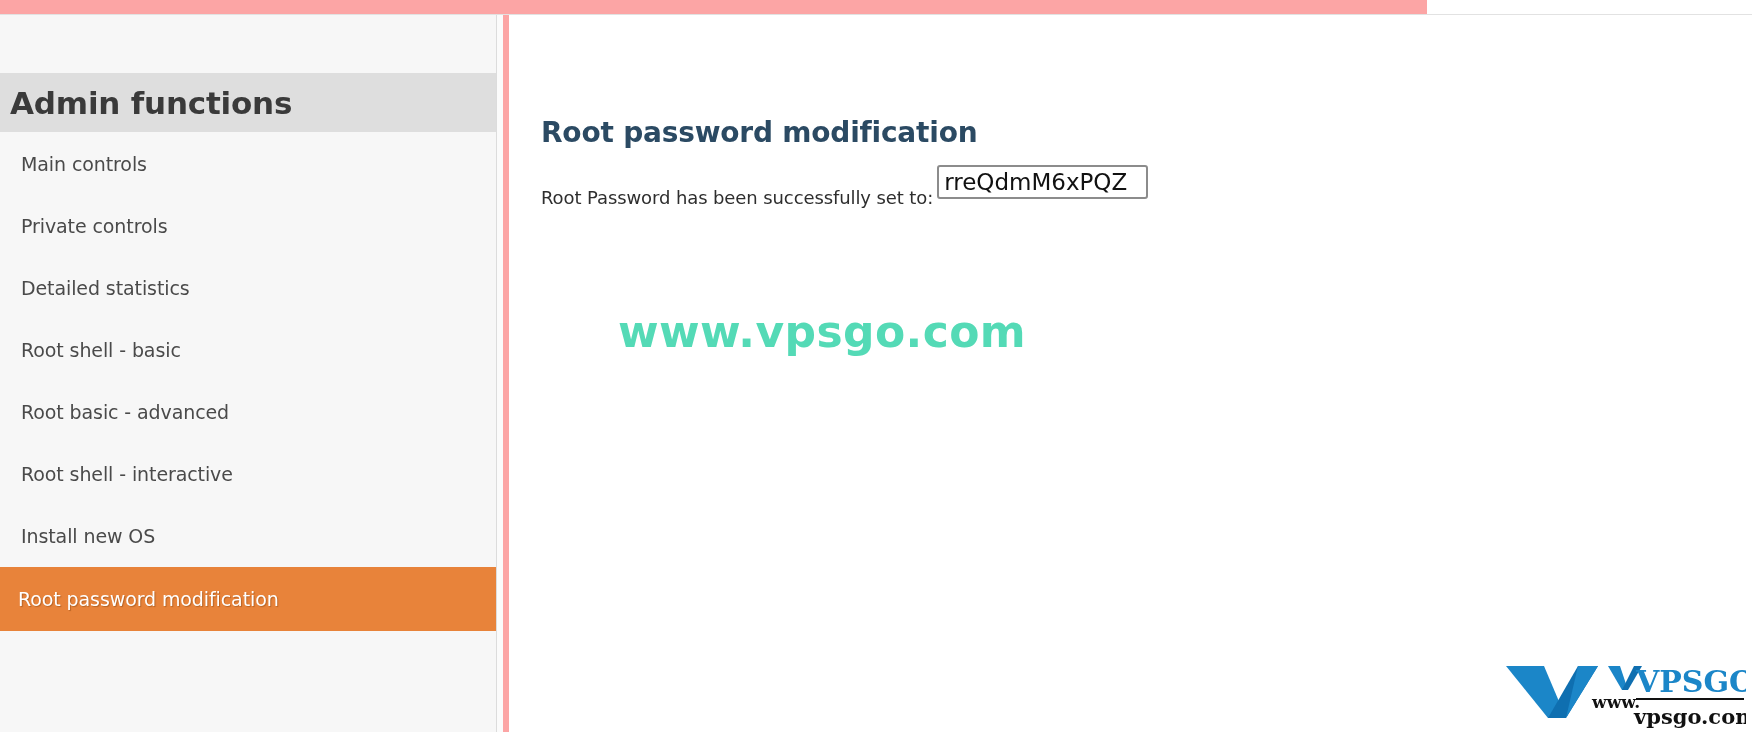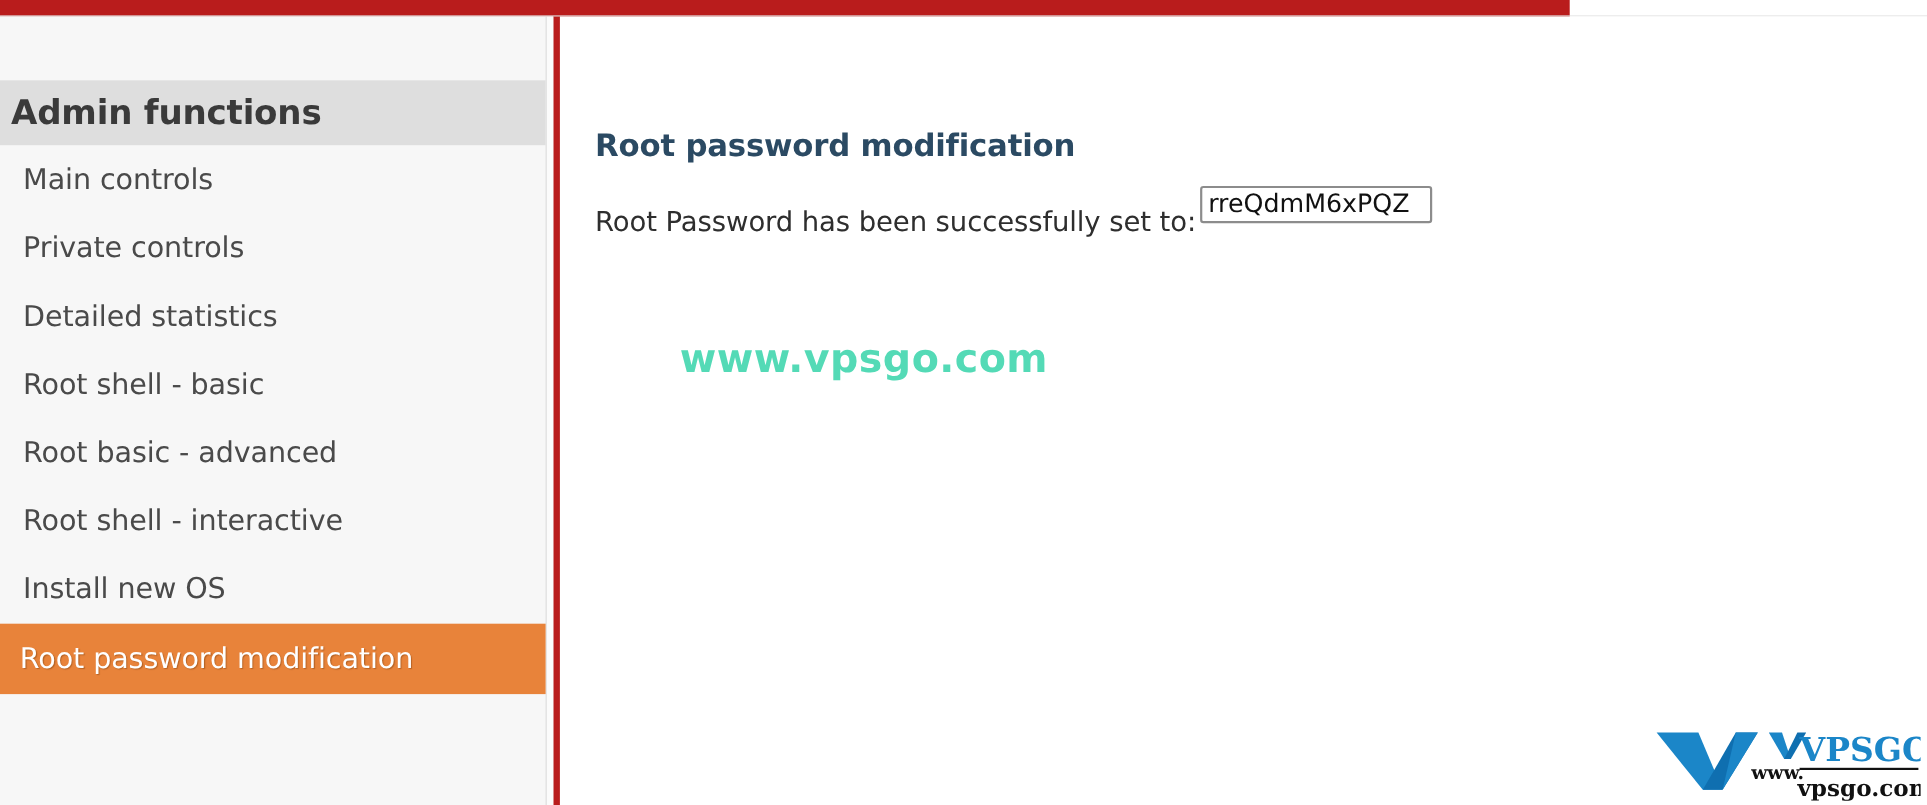--- a/index.html
+++ b/index.html
@@ -10,21 +10,21 @@
     height: 732px;
     overflow: hidden;
     background: #ffffff;
     font-family: "DejaVu Sans", "Liberation Sans", sans-serif;
   }
 
   #app {
     position: relative;
     width: 1427px;
     height: 732px;
-    background: #b91c1c;
+    background: #fca5a5;
   }
 
   
   .top-rule {
     position: absolute;
     top: 14px;
     left: 0;
     width: 1752px;
     height: 1px;
     background: #e2e2e2;
@@ -71,21 +71,21 @@
     list-style: none;
     margin: 0;
     padding: 0;
   }
 
   .nav-item {
     height: 62px;
     display: flex;
     align-items: center;
     padding-left: 21px;
-    font-size: 26px;
+    font-size: 19px;
     color: #4a4a4a;
     white-space: nowrap;
     cursor: pointer;
     letter-spacing: -0.1px;
   }
   .nav-item:first-child { height: 63px; }
 
   .nav-item.active {
     background: #e8833a;
     color: #ffffff;
@@ -118,21 +118,21 @@
   .status-row {
     position: absolute;
     left: 32px;
     top: 141px;
     display: flex;
     align-items: center;
     white-space: nowrap;
   }
 
   .status-label {
-    font-size: 25px;
+    font-size: 18px;
     color: #2e2e2e;
     letter-spacing: -0.1px;
     margin-top: 31px;
   }
 
   .password-field {
     margin-left: 4px;
     width: 211px;
     height: 34px;
     border: 2px solid #8c8c8c;
@@ -143,21 +143,21 @@
     color: #111111;
     padding: 0 5px;
     outline: none;
   }
 
   
   .watermark {
     position: absolute;
     left: 109px;
     top: 291px;
-    font-size: 36px;
+    font-size: 44px;
     font-weight: bold;
     color: #54dab6;
     letter-spacing: 0.4px;
     white-space: nowrap;
     font-family: "DejaVu Sans", "Liberation Sans", sans-serif;
   }
 
   
   .logo {
     position: absolute;

